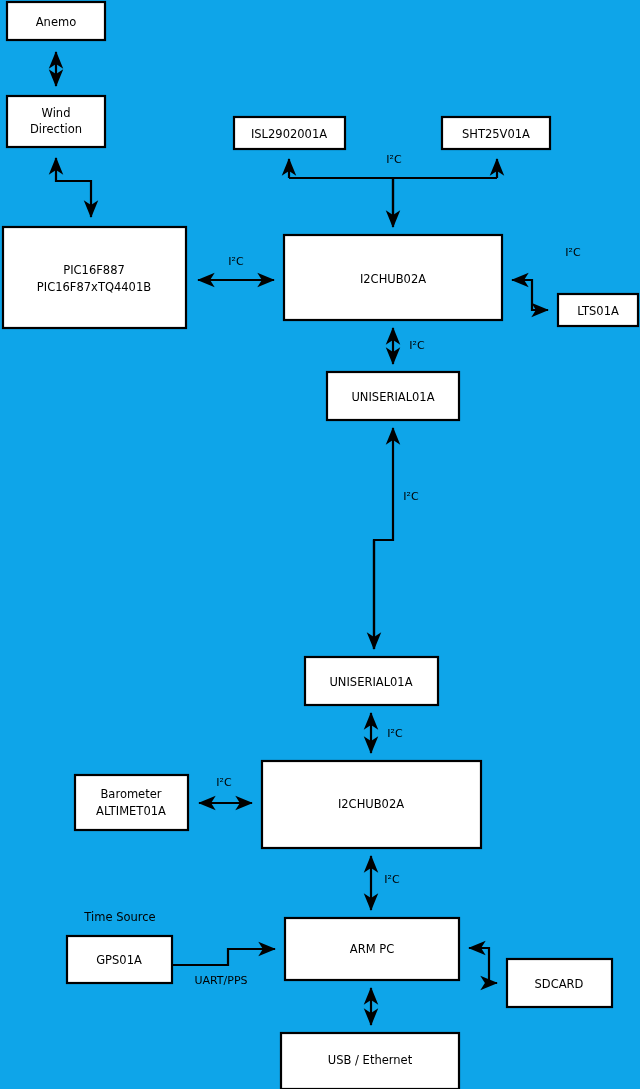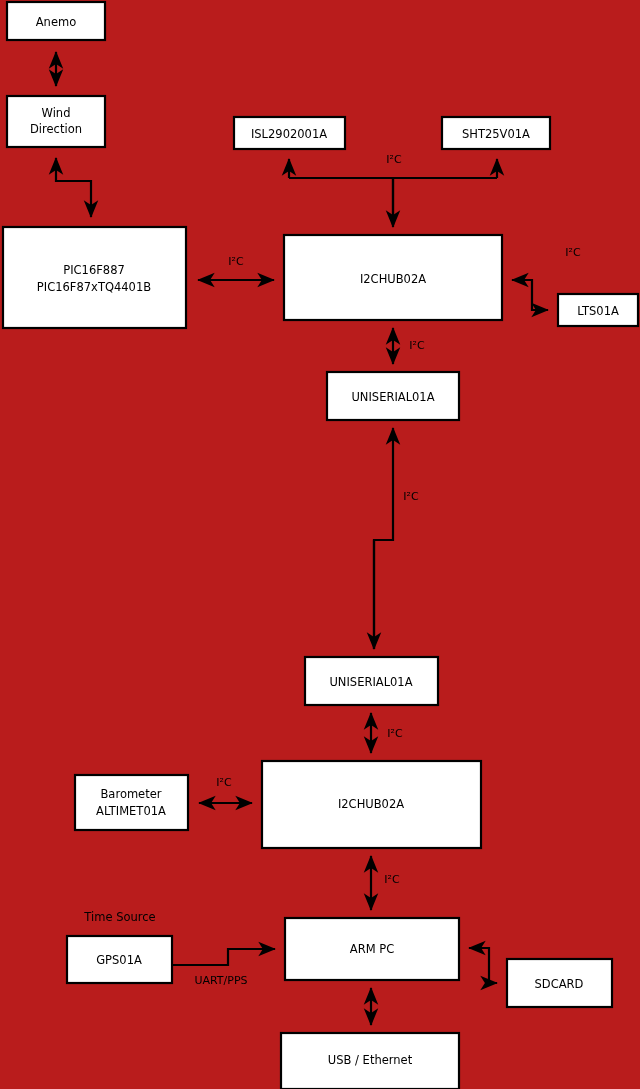--- a/index.html
+++ b/index.html
@@ -4,21 +4,21 @@
 <style>
   html, body {
     margin: 0;
     padding: 0;
     background: #ffffff;
   }
   #diagram-root {
     position: relative;
     width: 640px;
     height: 1089px;
-    background: #b91c1c;
+    background: #0ea5e9;
     font-family: "DejaVu Sans", "Liberation Sans", sans-serif;
     overflow: hidden;
   }
   svg.canvas {
     position: absolute;
     top: 0; left: 0;
     width: 640px;
     height: 1089px;
   }
   .node-rect {

